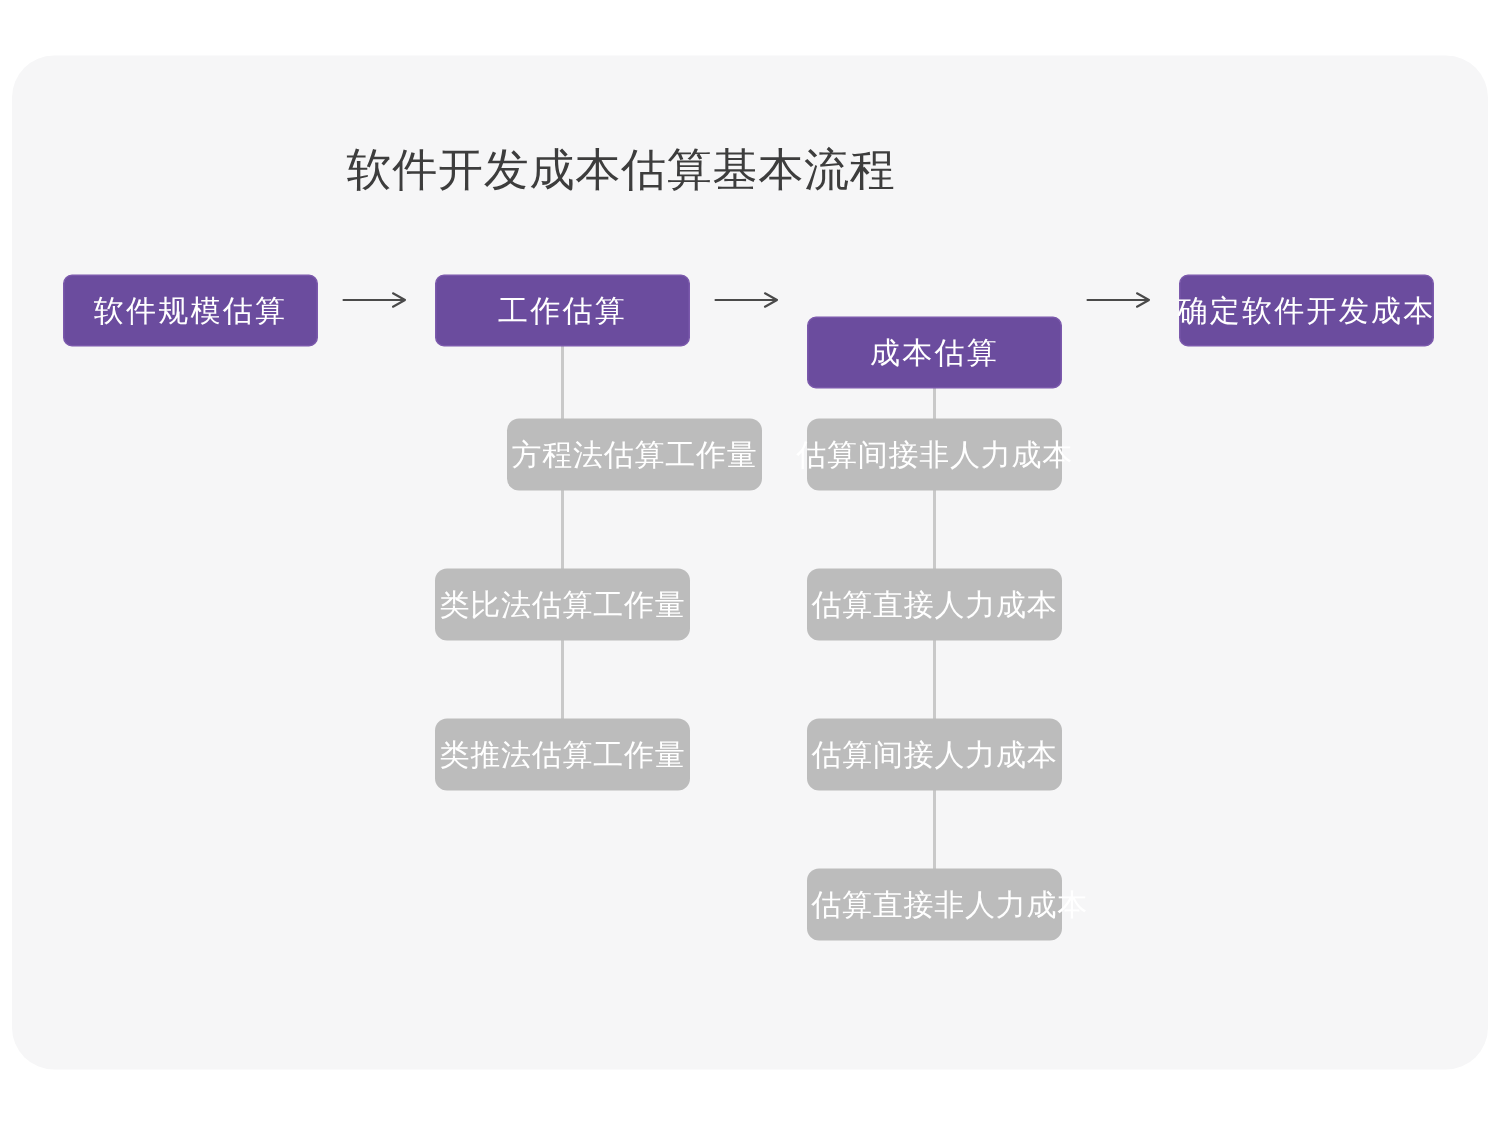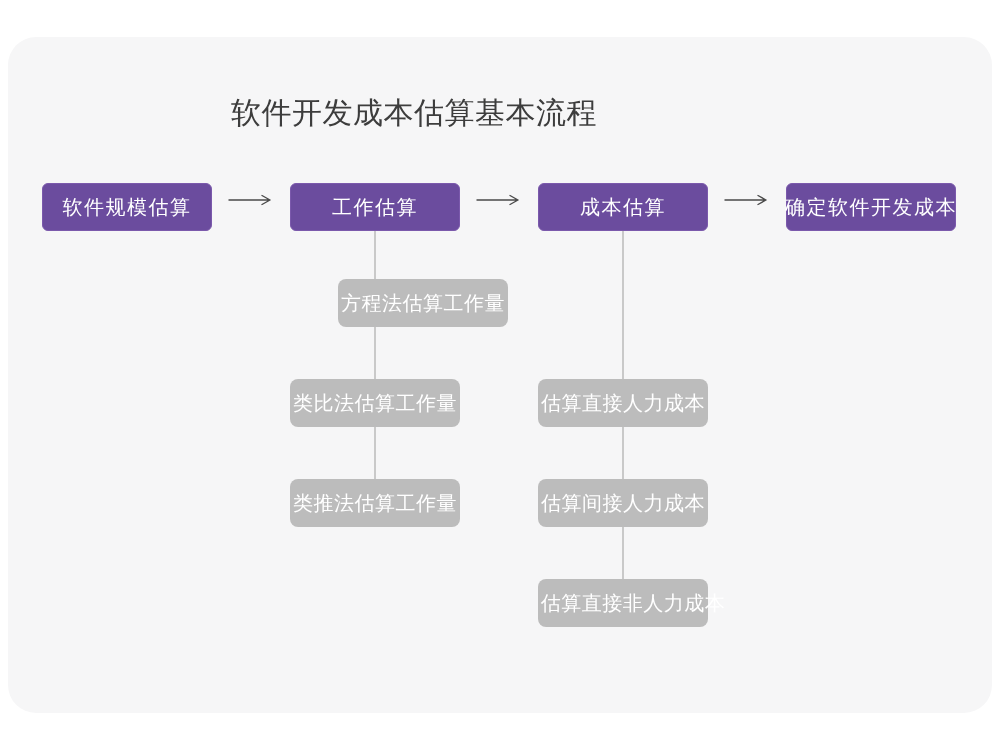--- a/index.html
+++ b/index.html
@@ -86,30 +86,31 @@
   </div>
 
   <div class="node primary" style="left:290px;">工作估算</div>
 
   <div class="arrow" style="left:476px;">
     <svg width="46" height="14" viewBox="0 0 46 14">
       <path d="M1 7 L42 7 M34 2.5 L42 7 L34 11.5" fill="none" stroke="#4a4a4a" stroke-width="1.4" stroke-linecap="round" stroke-linejoin="round"></path>
     </svg>
   </div>
 
-  <div class="node primary" style="left:538px;">成本估算</div>
+  <div class="node primary" style="left:538px;margin-top:28px;">成本估算</div>
 
   <div class="arrow" style="left:724px;">
     <svg width="46" height="14" viewBox="0 0 46 14">
       <path d="M1 7 L42 7 M34 2.5 L42 7 L34 11.5" fill="none" stroke="#4a4a4a" stroke-width="1.4" stroke-linecap="round" stroke-linejoin="round"></path>
     </svg>
   </div>
 
   <div class="node primary" style="left:786px;">确定软件开发成本</div>
 
   <div class="node secondary" style="left:290px; top:279px;margin-left:48px;">方程法估算工作量</div>
   <div class="node secondary" style="left:290px; top:379px;">类比法估算工作量</div>
   <div class="node secondary" style="left:290px; top:479px;text-align:right;">类推法估算工作量</div>
 
+  <div class="node secondary" style="left:538px; top:279px;">估算间接非人力成本</div>
   <div class="node secondary" style="left:538px; top:479px;">估算间接人力成本</div>
   <div class="node secondary" style="left:538px; top:379px;">估算直接人力成本</div>
   <div class="node secondary" style="left:538px; top:579px;padding-left:20px;">估算直接非人力成本</div>
 </div>
 
 </body></html>

